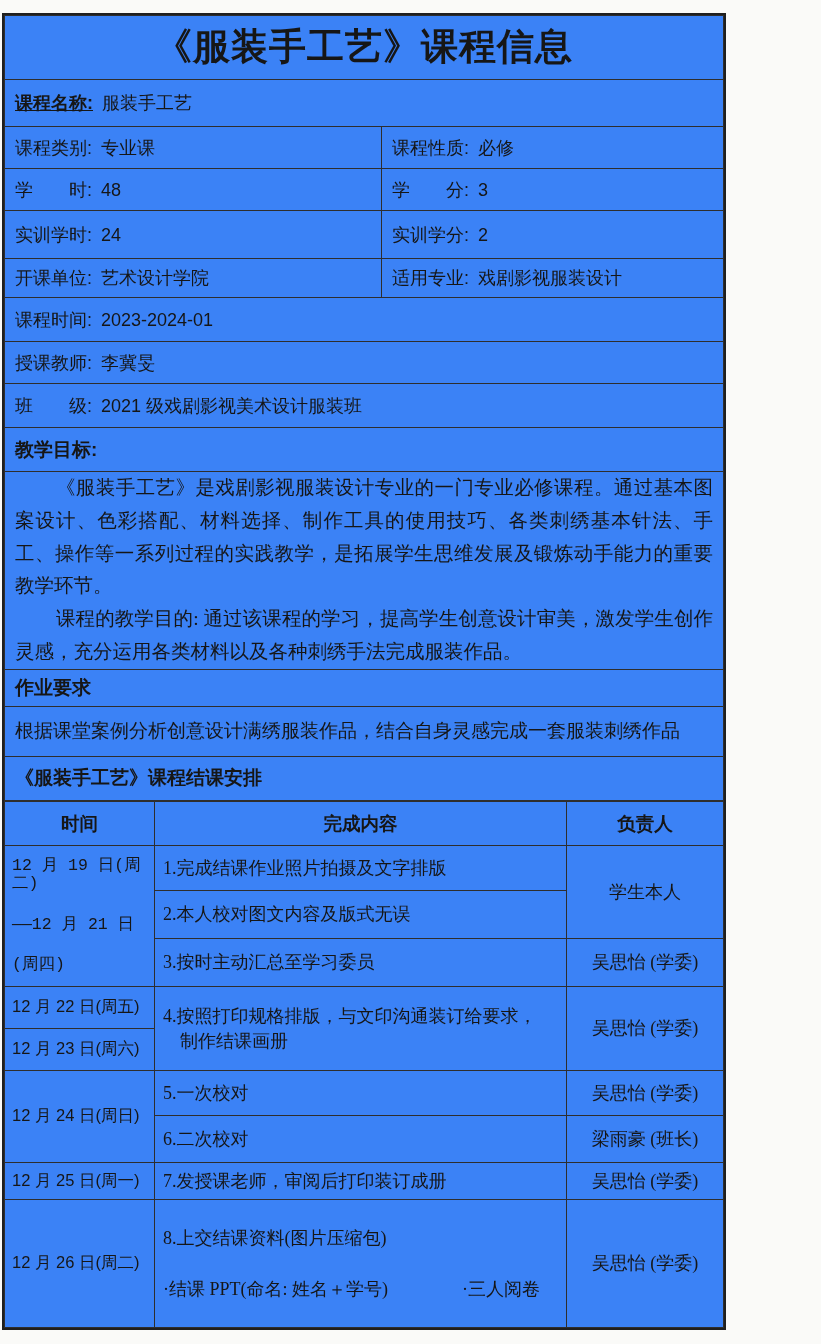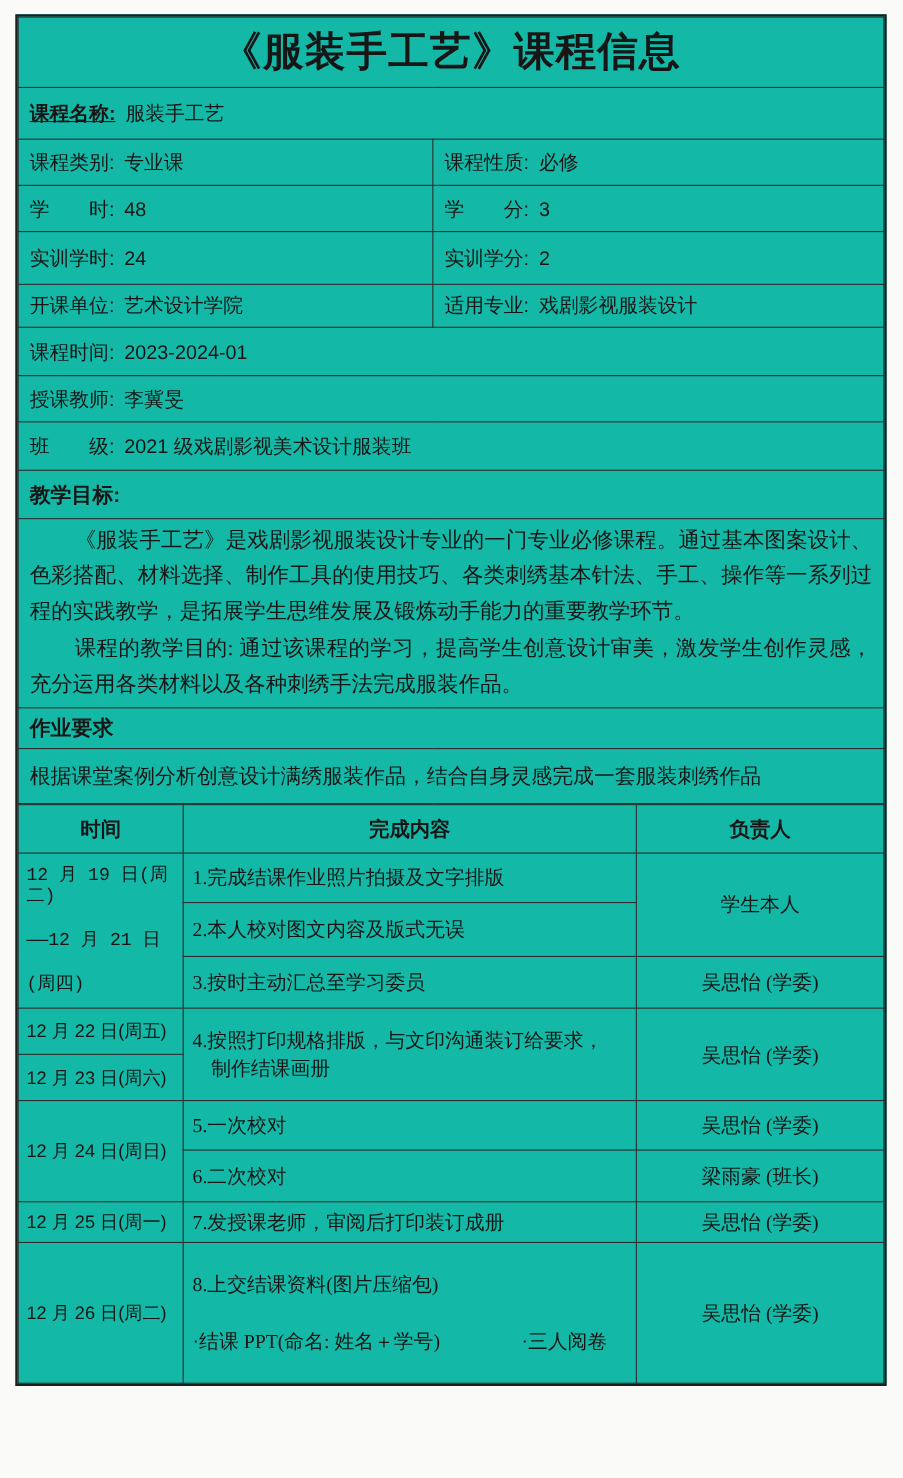--- a/index.html
+++ b/index.html
@@ -11,24 +11,24 @@
   }
   .page {
     width: 821px;
     height: 1344px;
     position: relative;
     background: #fafaf8;
     overflow: hidden;
   }
   .doc {
     position: absolute;
-    left: 14px;
+    left: 2px;
     top: 13px;
-    width: 792px;
-    background: #14b8a6;
+    width: 724px;
+    background: #3b82f6;
     border: 2px solid #1f1f1f;
     box-sizing: border-box;
   }
   table.t {
     width: 100%;
     border-collapse: collapse;
     table-layout: fixed;
   }
   table.t td, table.t th {
     border: 1.5px solid #2e2e2e;
@@ -216,20 +216,25 @@
       <tr class="rh37">
         <td colspan="2">
           <span class="sec-head">作业要求</span>
         </td>
       </tr>
 
       <tr>
         <td colspan="2" class="hw-text">根据课堂案例分析创意设计满绣服装作品，结合自身灵感完成一套服装刺绣作品</td>
       </tr>
 
+      <tr class="h44">
+        <td colspan="2">
+          <span class="sec-head">《服装手工艺》课程结课安排</span>
+        </td>
+      </tr>
     </tbody>
       </table>
 
     <table class="t sched">
       <colgroup>
           <col style="width:150px">
           <col style="width:412px">
           <col>
         </colgroup>
 

